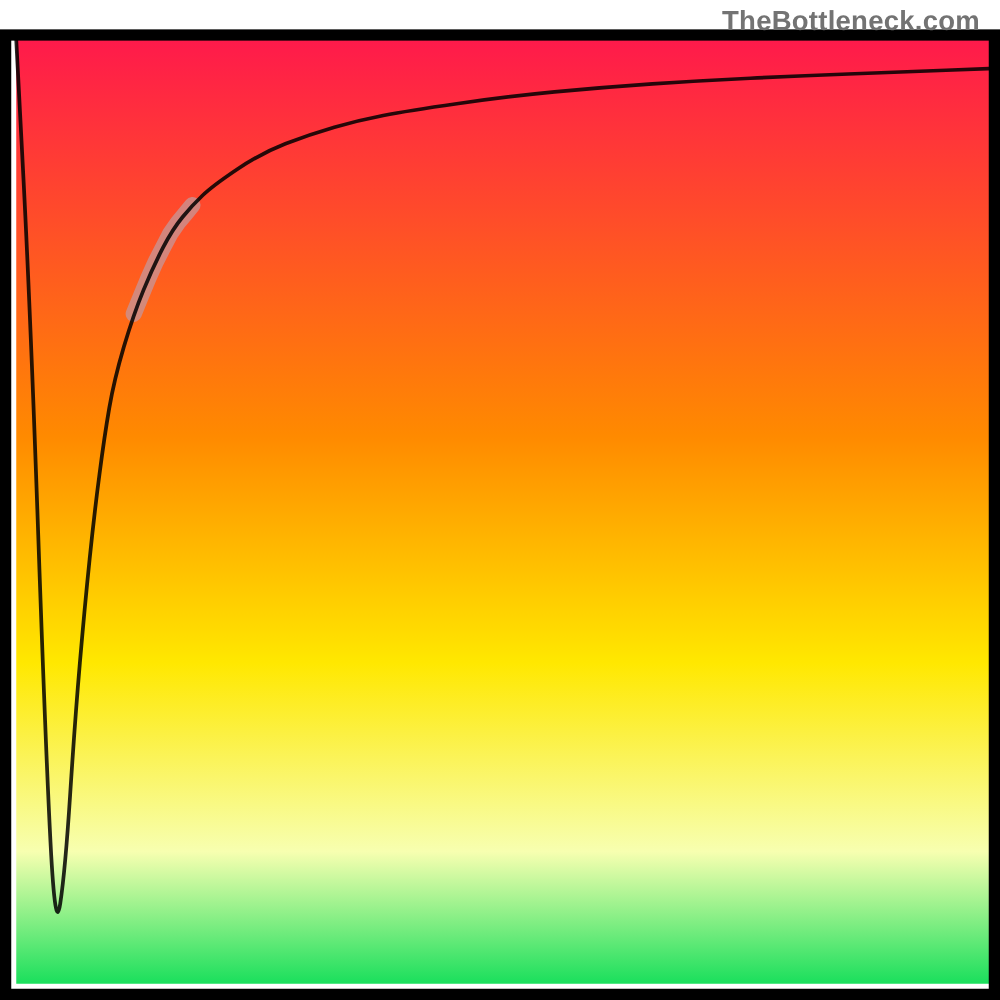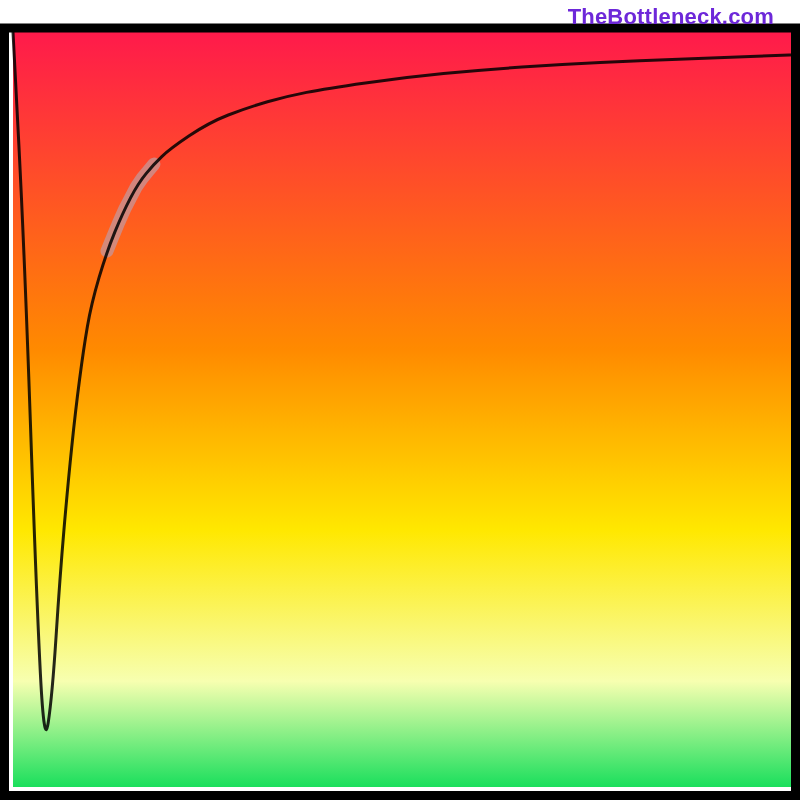--- a/index.html
+++ b/index.html
@@ -17,25 +17,25 @@
   }
   svg {
     display: block;
     position: absolute;
     top: 0;
     left: 0;
   }
   .watermark {
     position: absolute;
     top: 4px;
-    right: 26px;
+    right: 16px;
     font-family: Arial, Helvetica, sans-serif;
     font-size: 22px;
     font-weight: 600;
-    color: #6d28d9;
+    color: #737373;
     letter-spacing: 0.2px;
     user-select: none;
     margin-left: 40px;
   }
 </style>
 </head>
 <body>
 
 <div class="chart-wrap">
 

